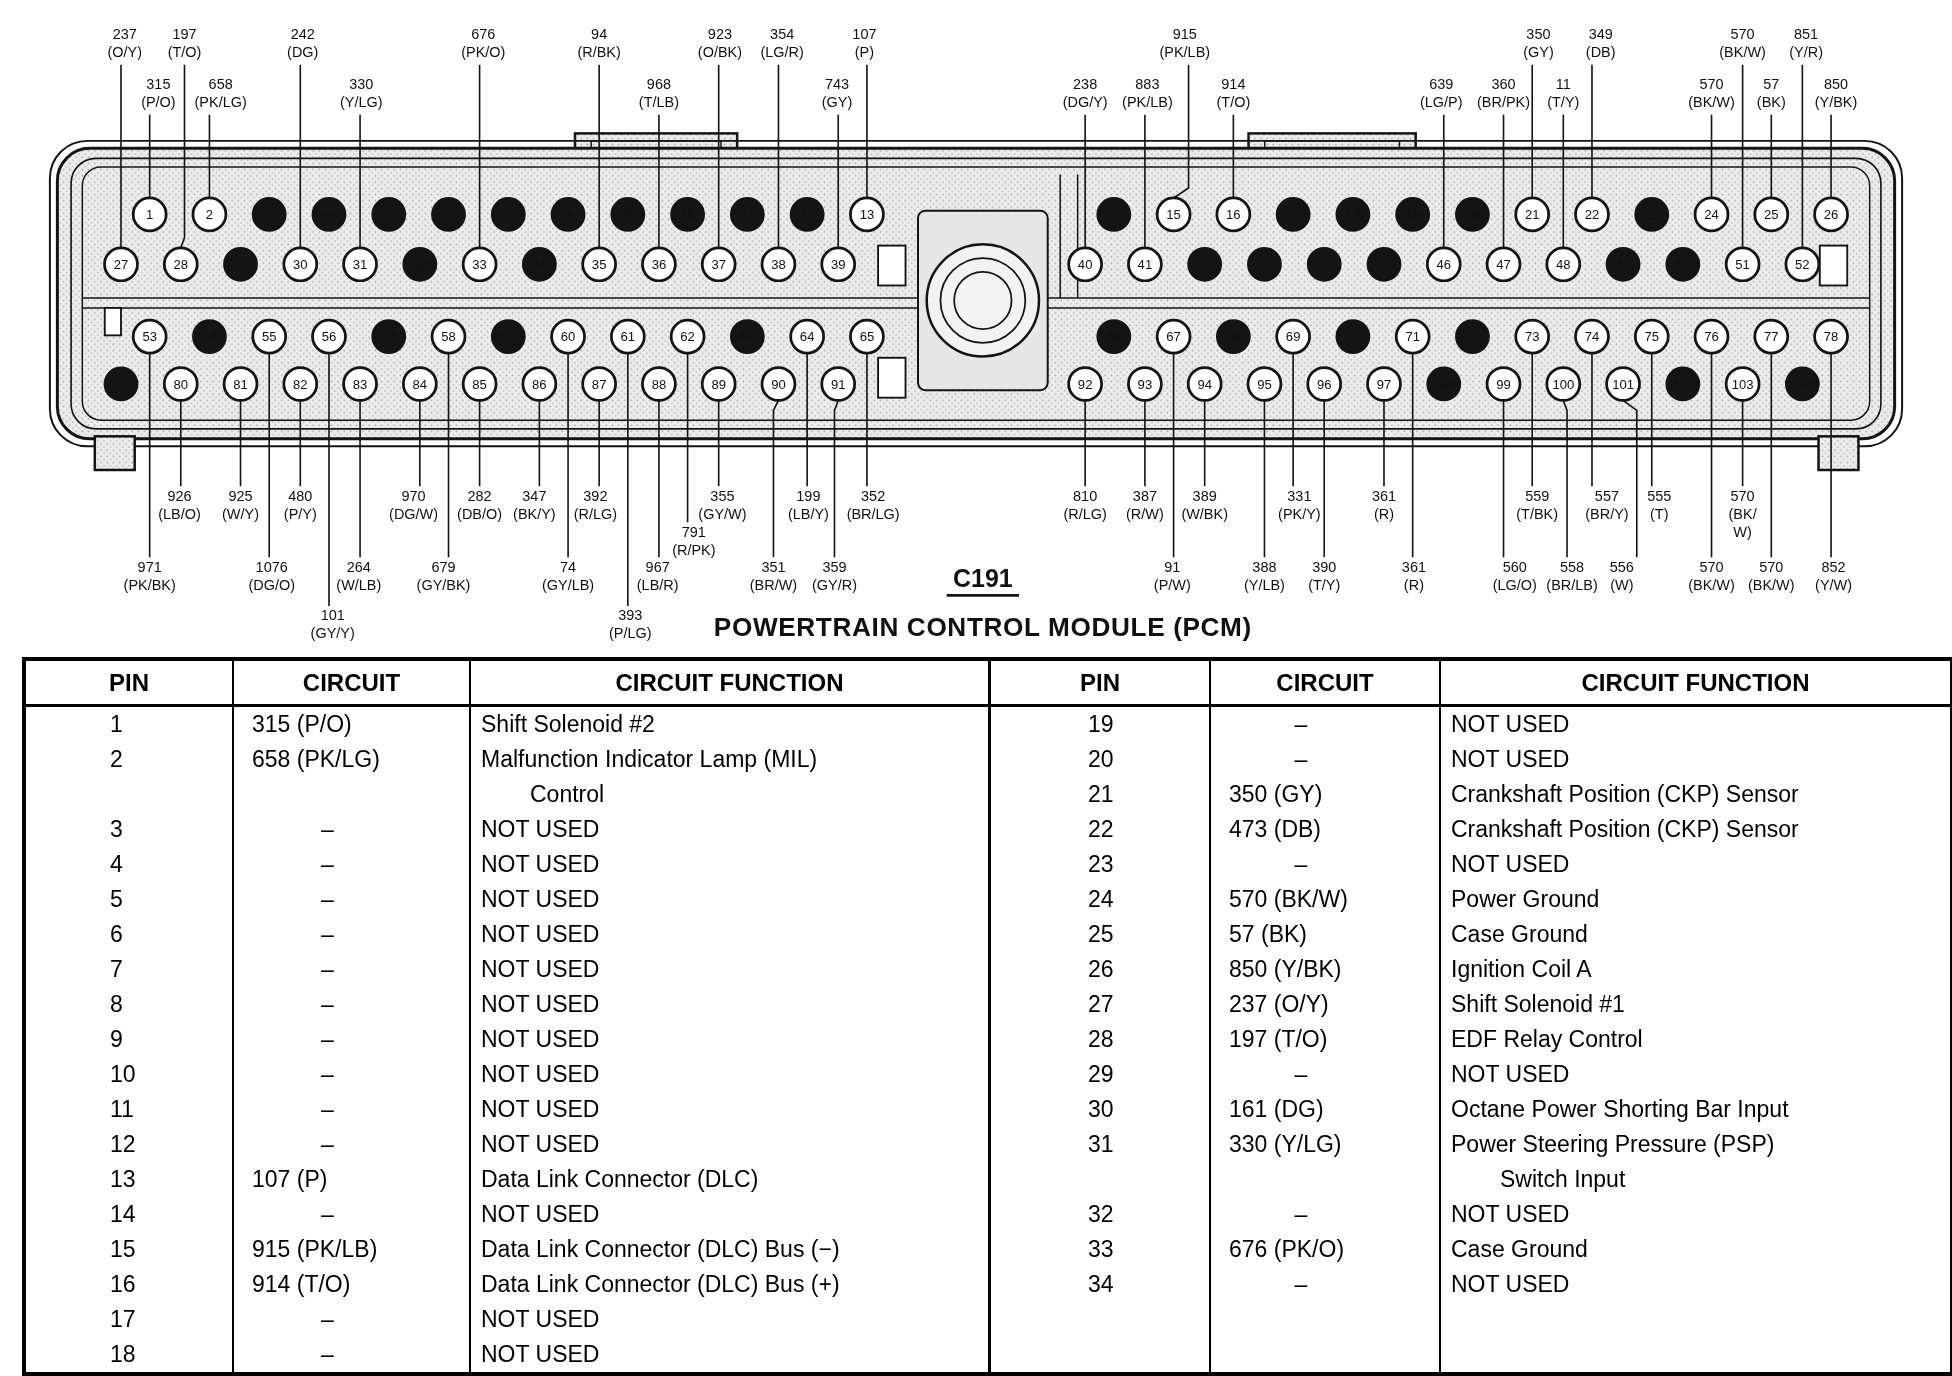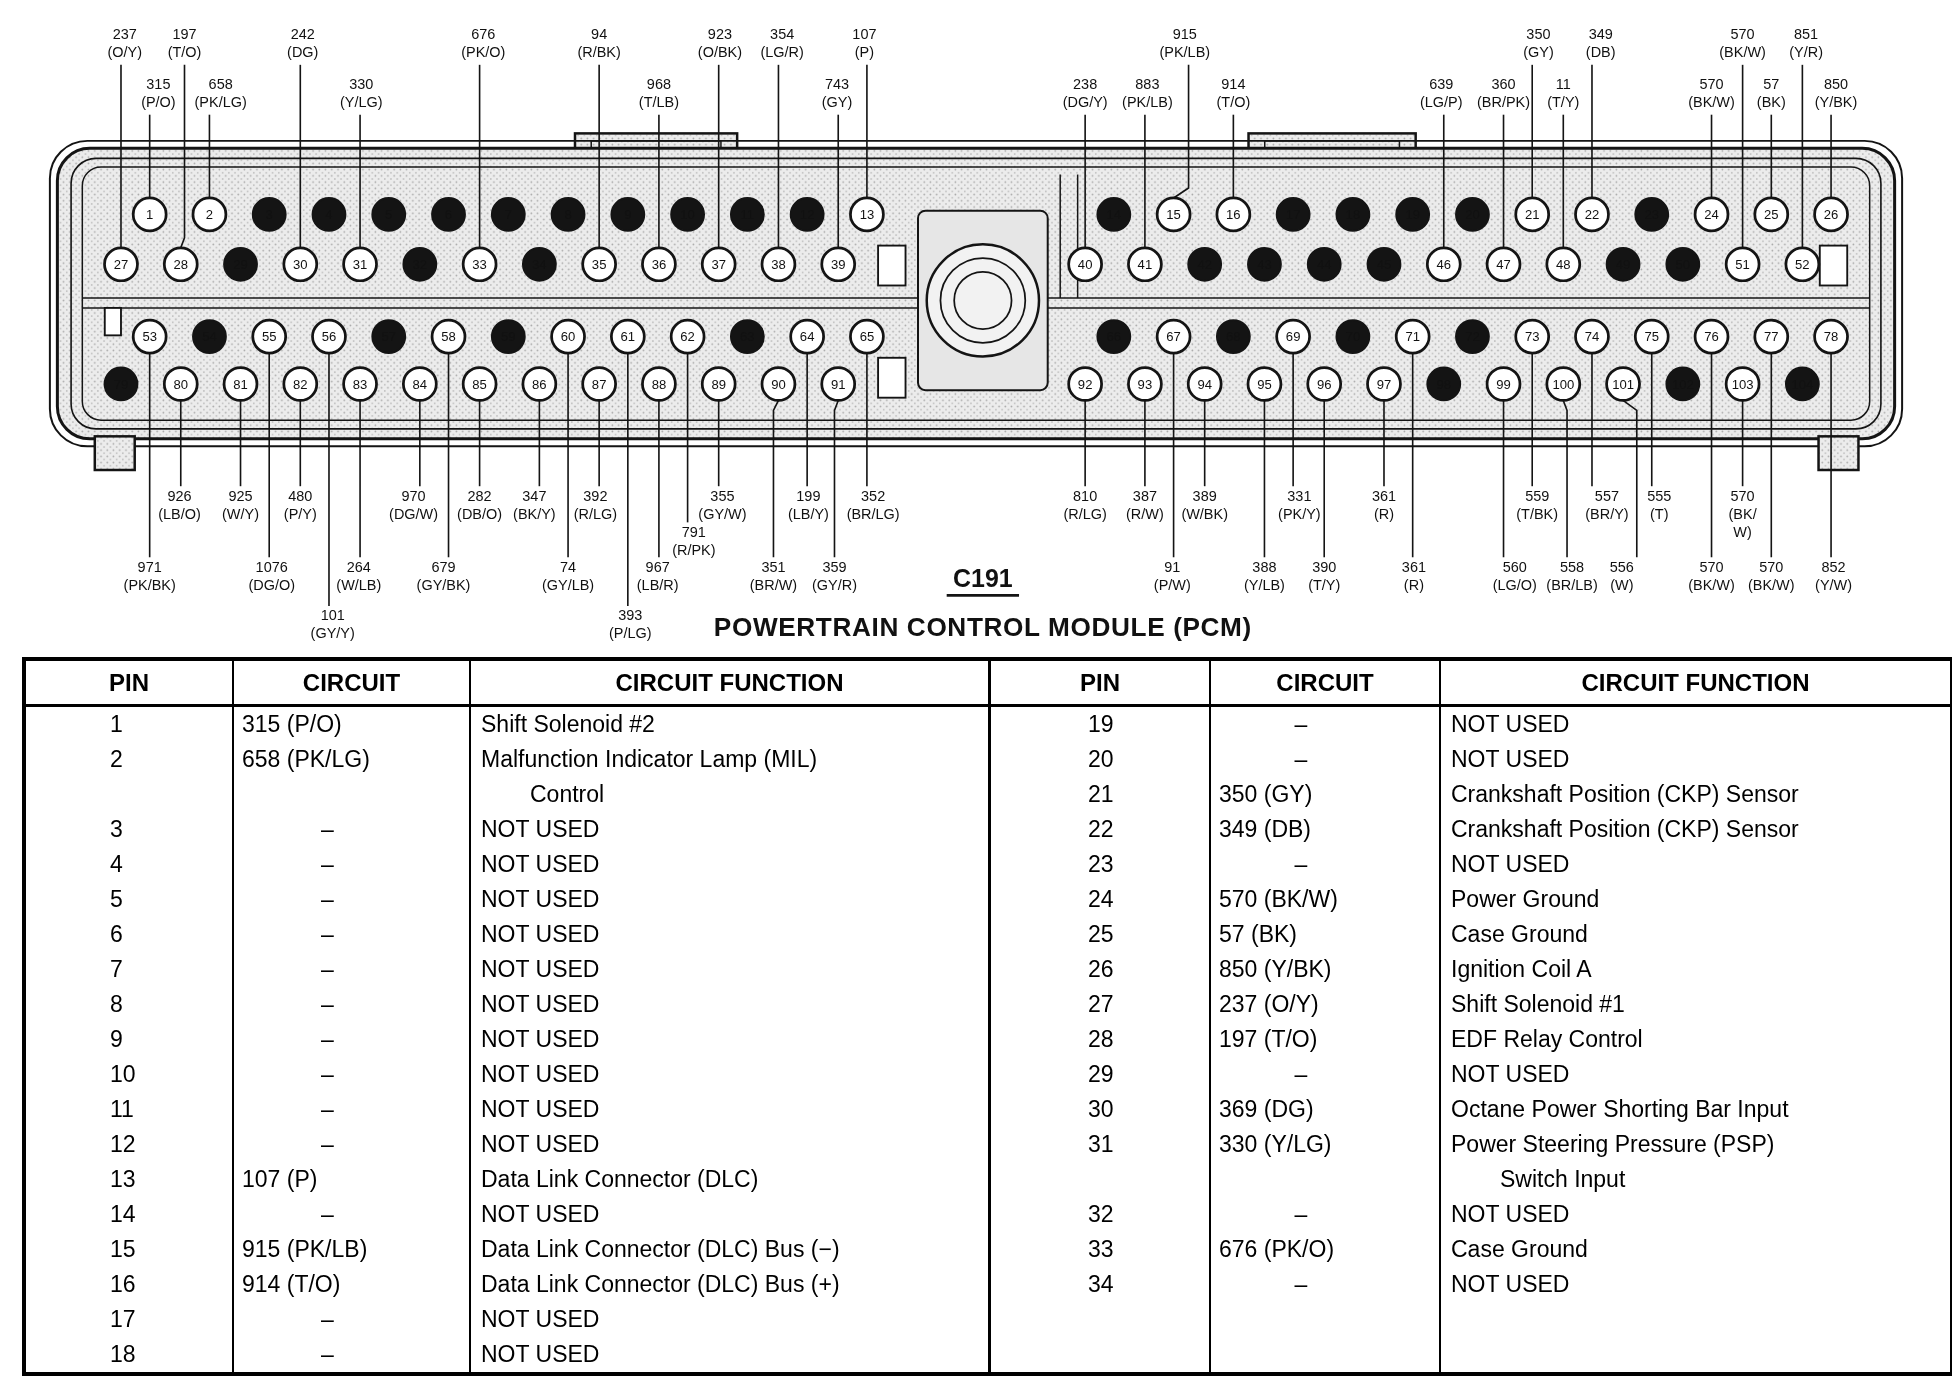--- a/index.html
+++ b/index.html
@@ -16,21 +16,21 @@
     background:#fff;
   }
   .cell{border-right:2.5px solid #000;font-size:23px;line-height:35px;
         white-space:nowrap;overflow:visible;}
   .mid-div{border-right:3.5px solid #000;}
   .last{border-right:none;}
   .hcell{border-bottom:3.5px solid #000;font-weight:bold;font-size:24px;
          display:flex;align-items:center;justify-content:center;line-height:normal;}
   .pin-l{padding-left:84px;}
   .pin-r{padding-left:97px;}
-  .cir{padding-left:8px;}
+  .cir{padding-left:18px;}
   .cir.dash{padding-left:0;padding-right:48px;text-align:center;}
   .fun{padding-left:10px;}
   .fun.indent{padding-left:59px;}
 </style>
 </head>
 <body>
 
 <div id="diagram-wrap">
   <svg id="svg" width="1952" height="657" viewBox="0 0 1565 527" preserveAspectRatio="none">
       <defs>
@@ -846,21 +846,21 @@
     <div class="cell pin-l"></div>
     <div class="cell cir"></div>
     <div class="cell fun mid-div indent">Control</div>
     <div class="cell pin-r">21</div>
     <div class="cell cir">350 (GY)</div>
     <div class="cell fun last">Crankshaft Position (CKP) Sensor</div>
     <div class="cell pin-l">3</div>
     <div class="cell cir dash">–</div>
     <div class="cell fun mid-div">NOT USED</div>
     <div class="cell pin-r">22</div>
-    <div class="cell cir">349 (DB)</div>
+    <div class="cell cir">473 (DB)</div>
     <div class="cell fun last">Crankshaft Position (CKP) Sensor</div>
     <div class="cell pin-l">4</div>
     <div class="cell cir dash">–</div>
     <div class="cell fun mid-div">NOT USED</div>
     <div class="cell pin-r">23</div>
     <div class="cell cir dash">–</div>
     <div class="cell fun last">NOT USED</div>
     <div class="cell pin-l">5</div>
     <div class="cell cir dash">–</div>
     <div class="cell fun mid-div">NOT USED</div>
@@ -894,21 +894,21 @@
     <div class="cell pin-l">10</div>
     <div class="cell cir dash">–</div>
     <div class="cell fun mid-div">NOT USED</div>
     <div class="cell pin-r">29</div>
     <div class="cell cir dash">–</div>
     <div class="cell fun last">NOT USED</div>
     <div class="cell pin-l">11</div>
     <div class="cell cir dash">–</div>
     <div class="cell fun mid-div">NOT USED</div>
     <div class="cell pin-r">30</div>
-    <div class="cell cir">369 (DG)</div>
+    <div class="cell cir">161 (DG)</div>
     <div class="cell fun last">Octane Power Shorting Bar Input</div>
     <div class="cell pin-l">12</div>
     <div class="cell cir dash">–</div>
     <div class="cell fun mid-div">NOT USED</div>
     <div class="cell pin-r">31</div>
     <div class="cell cir">330 (Y/LG)</div>
     <div class="cell fun last">Power Steering Pressure (PSP)</div>
     <div class="cell pin-l">13</div>
     <div class="cell cir">107 (P)</div>
     <div class="cell fun mid-div">Data Link Connector (DLC)</div>

